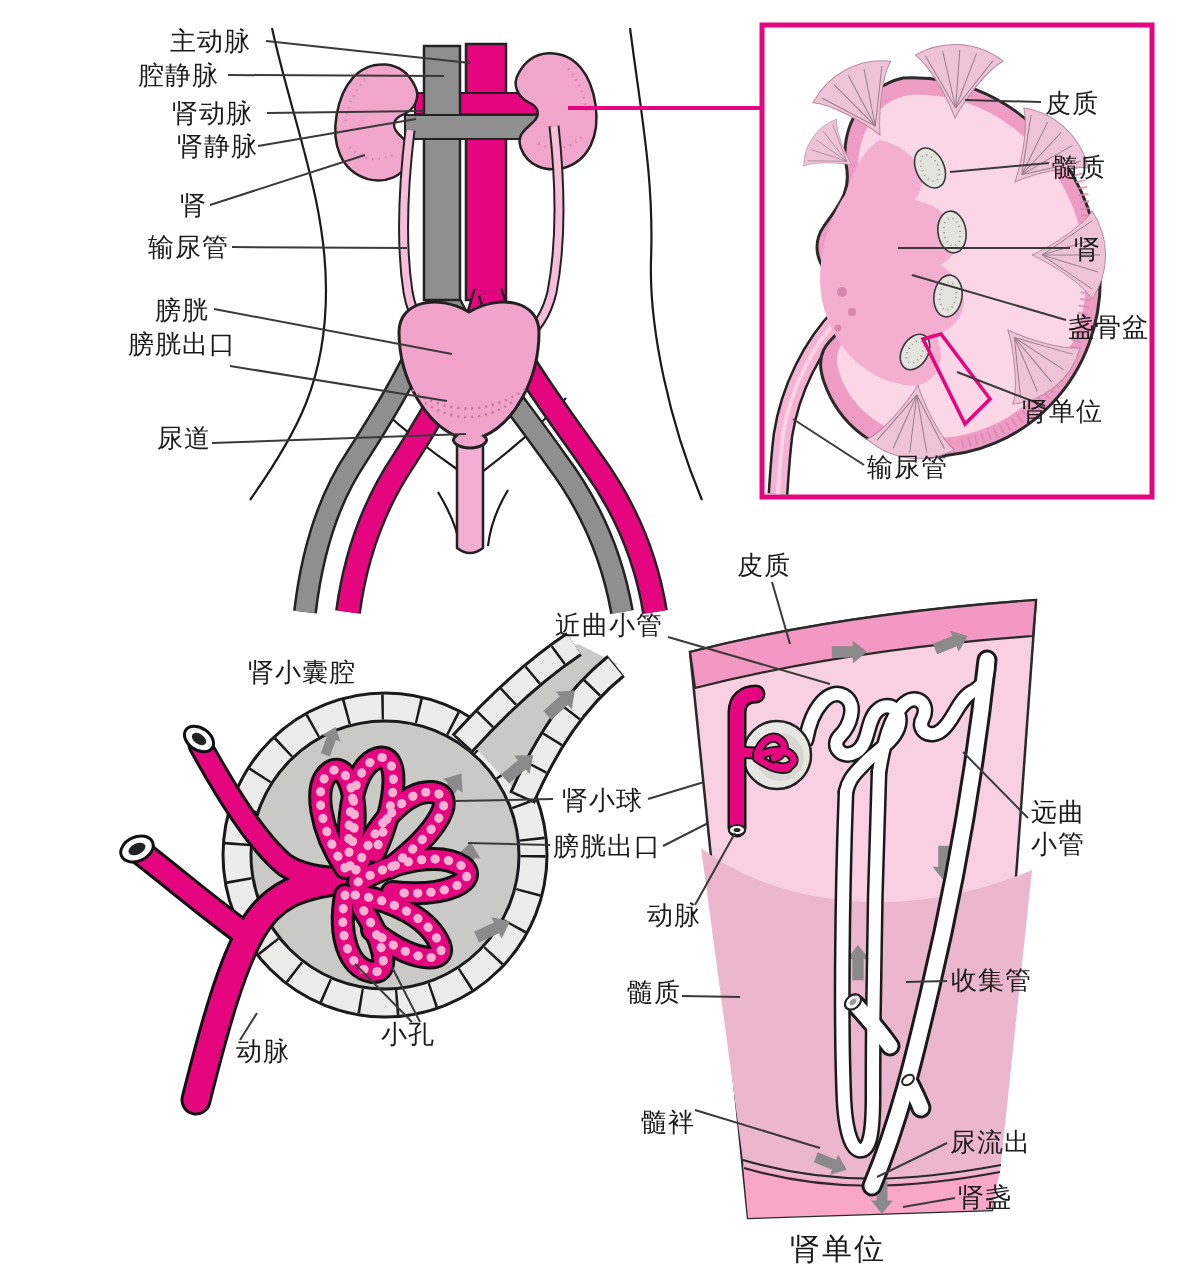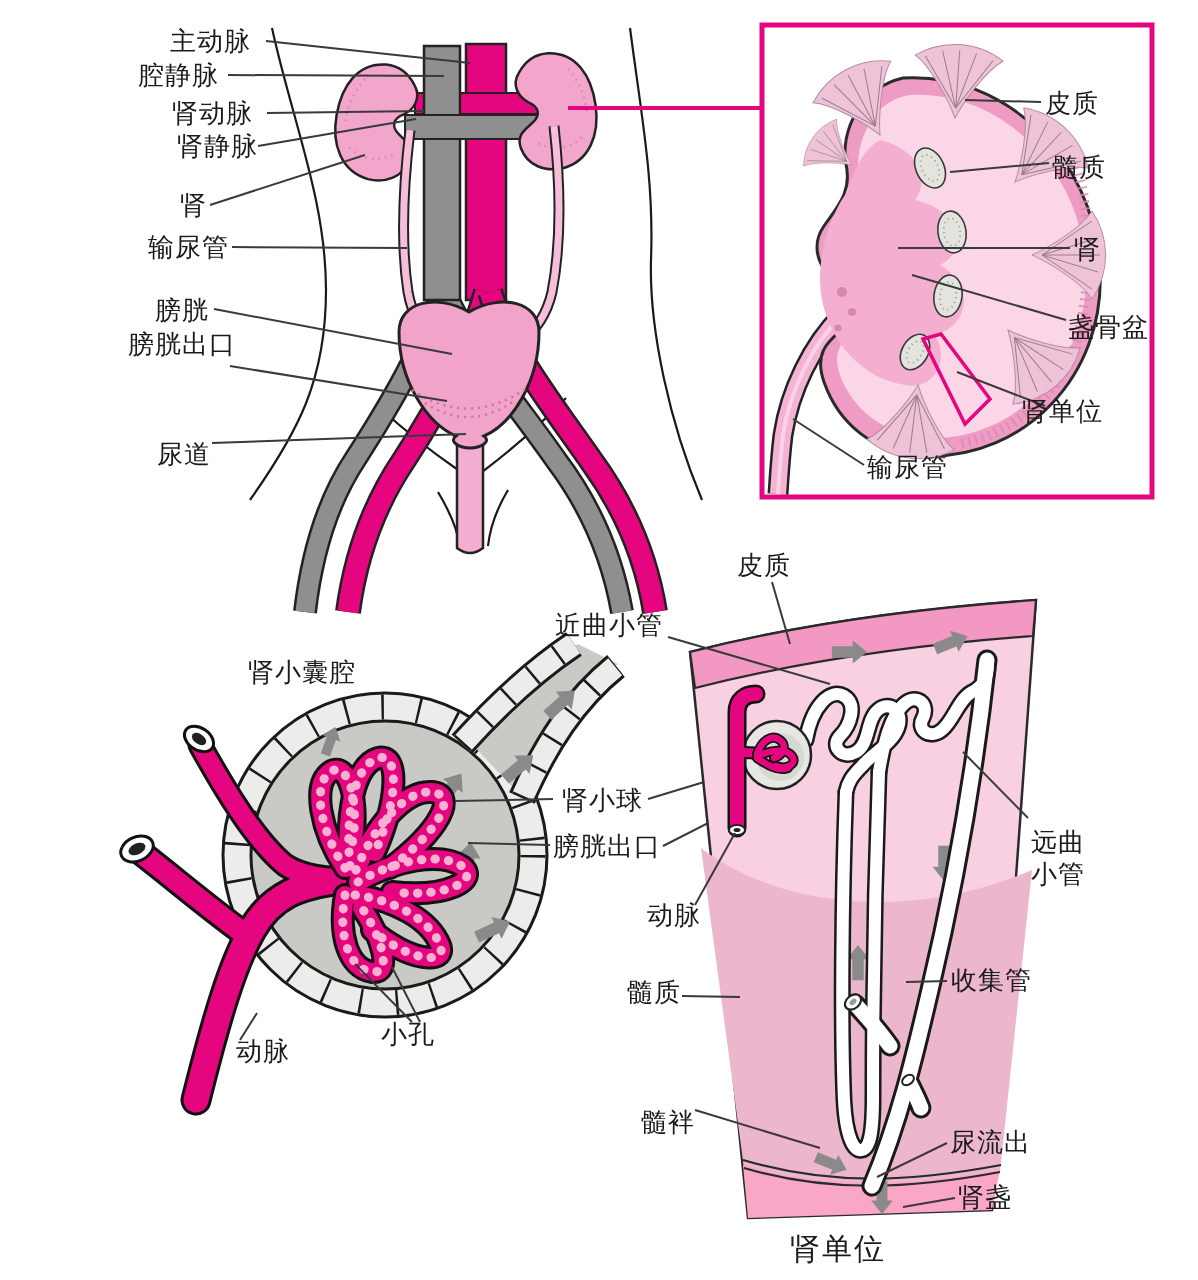--- a/index.html
+++ b/index.html
@@ -2,21 +2,21 @@
 <html><head>
 <meta charset="utf-8">
 <style>
   html,body{margin:0;padding:0;background:#ffffff;}
   #stage{position:relative;width:1188px;height:1280px;background:#fff;overflow:hidden;
          font-family:"Liberation Sans",sans-serif;padding-left:8px;}
   #art{position:absolute;left:0;top:0;}
   .lbl{position:absolute;font-size:26px;line-height:1.15;color:#1b1b1b;
        letter-spacing:1px;white-space:nowrap;font-weight:500;}
   .lbl.big{font-size:30px;letter-spacing:2px;}
-  .lbl.stack{line-height:32px;margin-top:30px;}
+  .lbl.stack{line-height:32px;}
 </style>
 </head>
 <body>
 
 <div id="stage">
 
 <svg id="art" width="1198" height="1280" viewBox="0 0 1198 1280">
   <defs>
     <g id="fan">
       <path d="M0,0 C-8,-18 -28,-50 -44,-60 A78,78 0 0 1 44,-60 C28,-50 8,-18 0,0 Z" fill="#eec3d7" stroke="#b98aa2" stroke-width="1"></path>
@@ -326,21 +326,21 @@
 </svg>
 
   <div class="lbl" style="left:170px;top:27px">主动脉</div>
   <div class="lbl" style="left:138px;top:61px">腔静脉</div>
   <div class="lbl" style="left:172px;top:99px">肾动脉</div>
   <div class="lbl" style="left:177px;top:132px">肾静脉</div>
   <div class="lbl" style="left:180px;top:191px">肾</div>
   <div class="lbl" style="left:148px;top:233px">输尿管</div>
   <div class="lbl" style="left:155px;top:296px">膀胱</div>
   <div class="lbl" style="left:128px;top:330px">膀胱出口</div>
-  <div class="lbl" style="left:157px;top:440px">尿道</div>
+  <div class="lbl" style="left:157px;top:424px">尿道</div>
 
   <div class="lbl" style="left:1045px;top:89px">皮质</div>
   <div class="lbl" style="left:1052px;top:153px">髓质</div>
   <div class="lbl" style="left:1074px;top:235px">肾</div>
   <div class="lbl" style="left:1068px;top:313px">盏骨盆</div>
   <div class="lbl" style="left:1022px;top:397px">肾单位</div>
   <div class="lbl" style="left:867px;top:453px">输尿管</div>
 
   <div class="lbl" style="left:248px;top:658px">肾小囊腔</div>
   <div class="lbl" style="left:236px;top:1037px">动脉</div>

